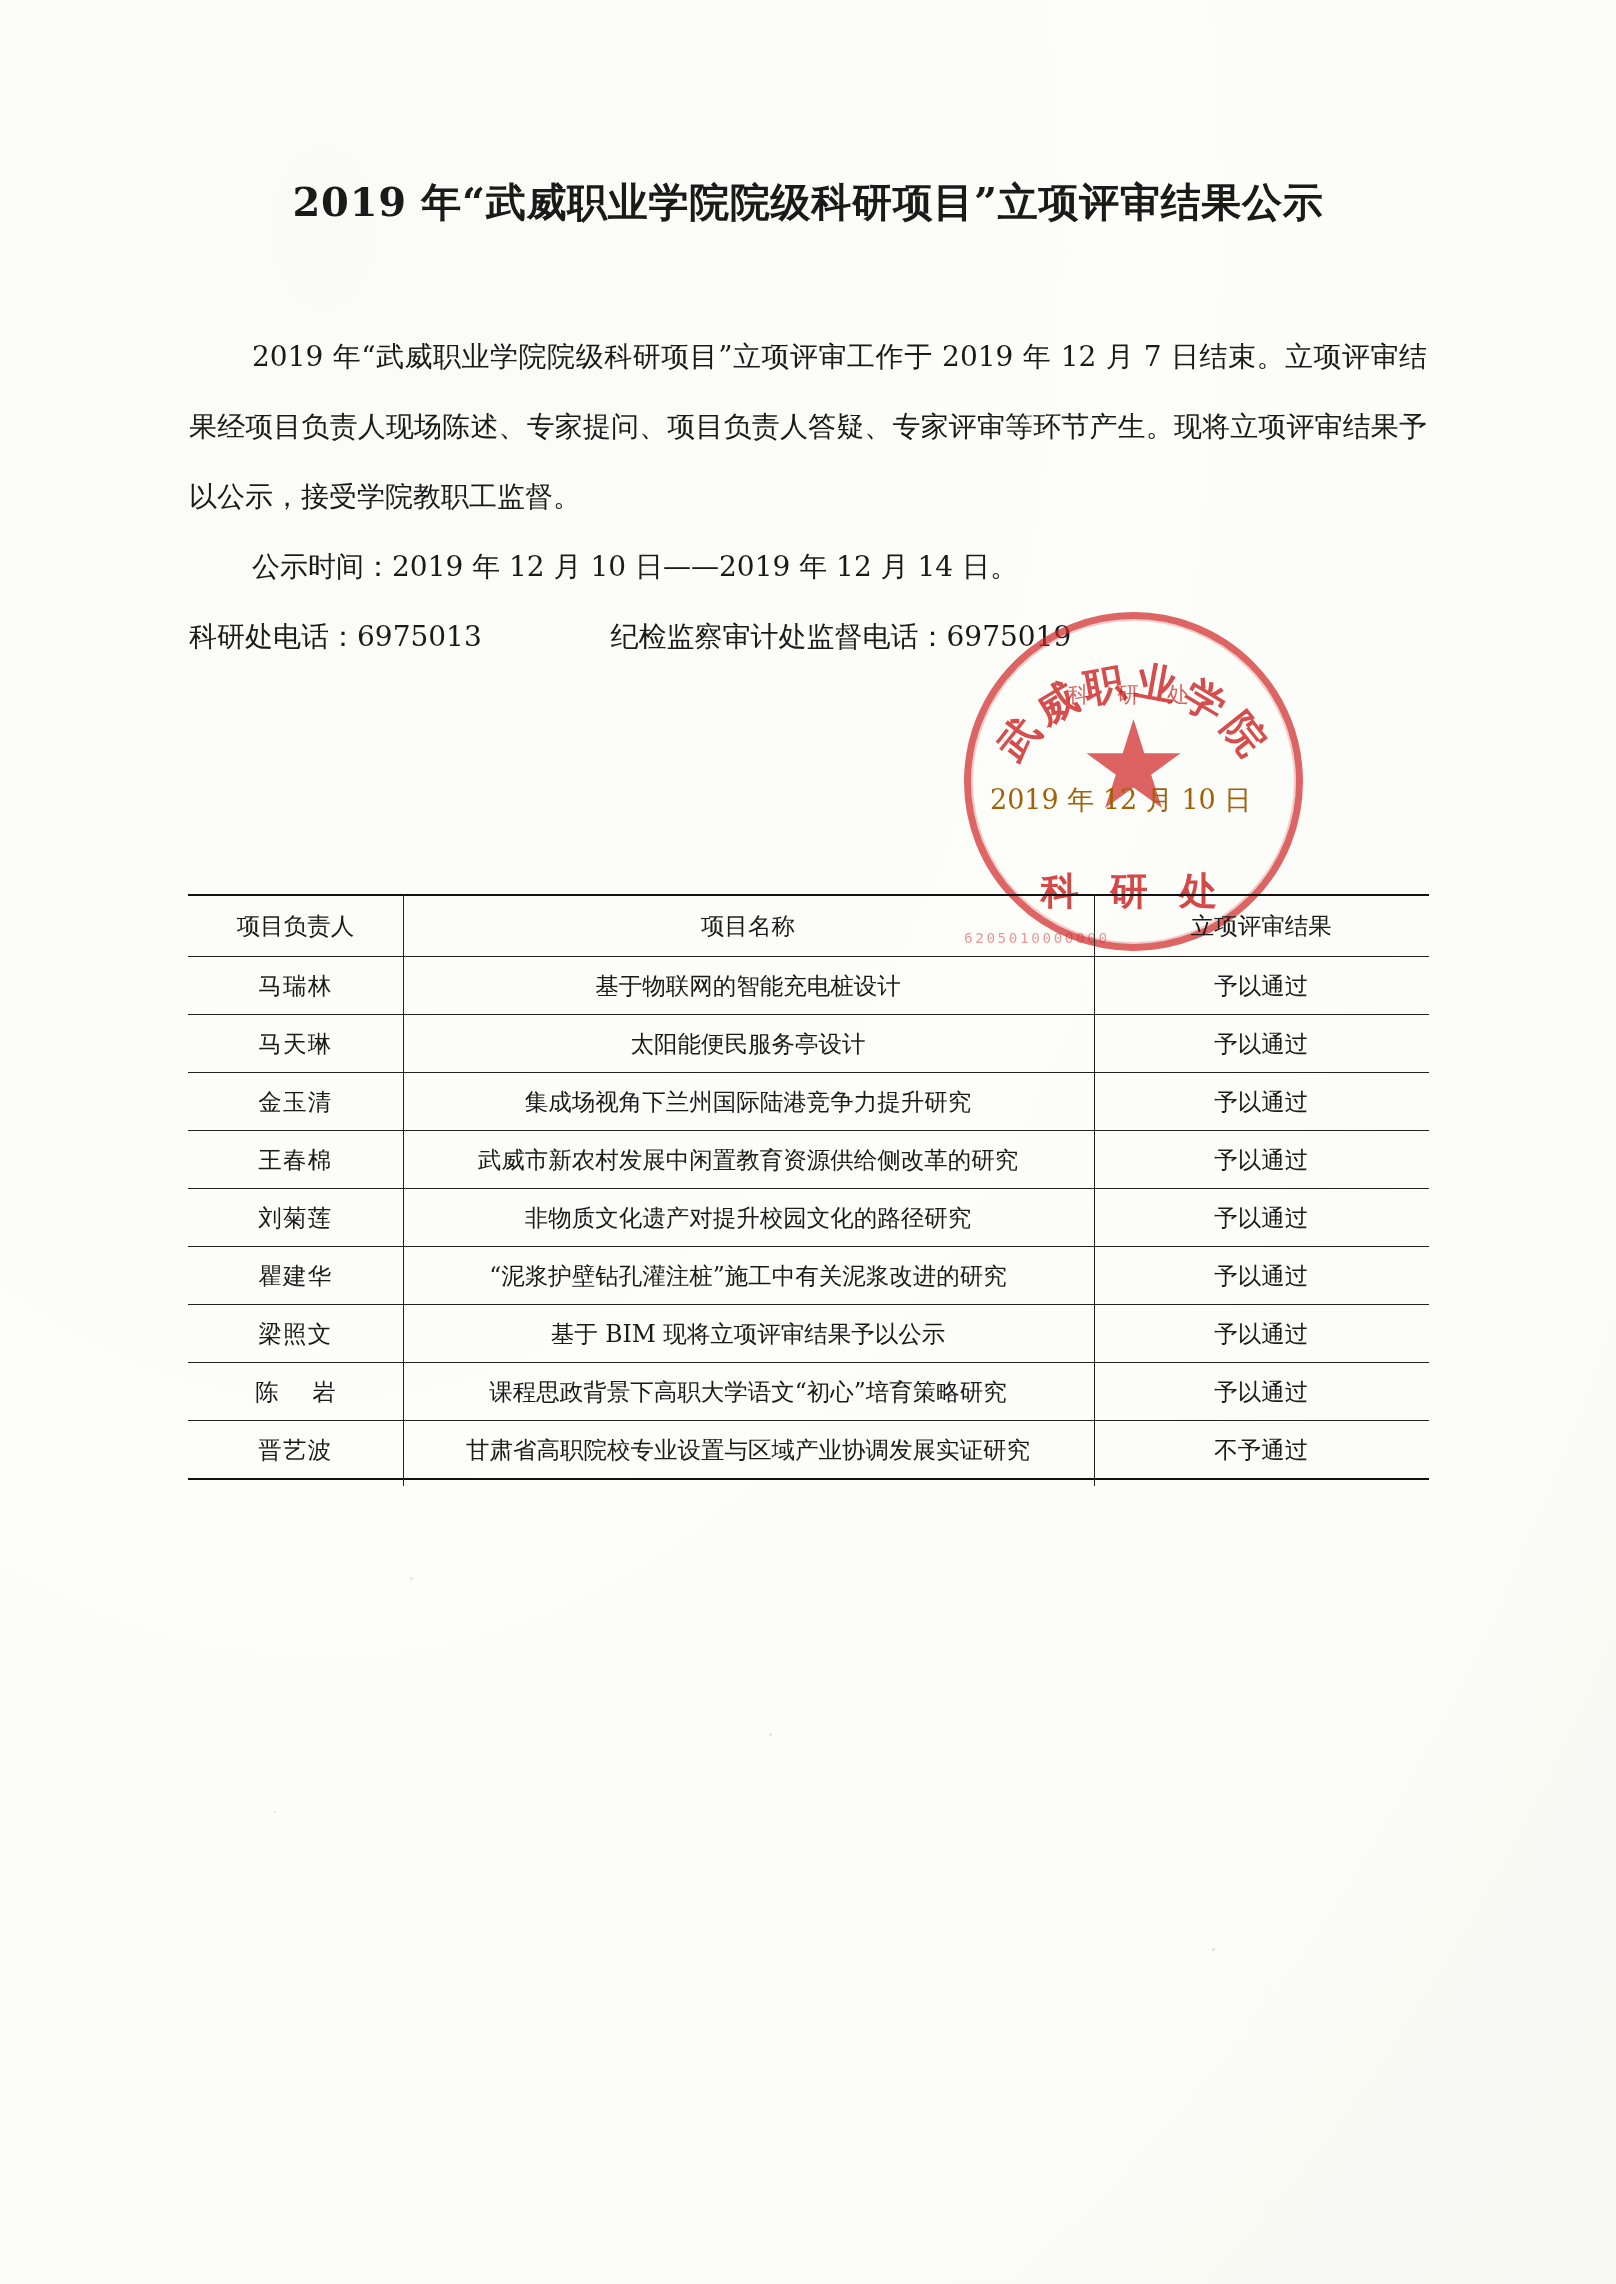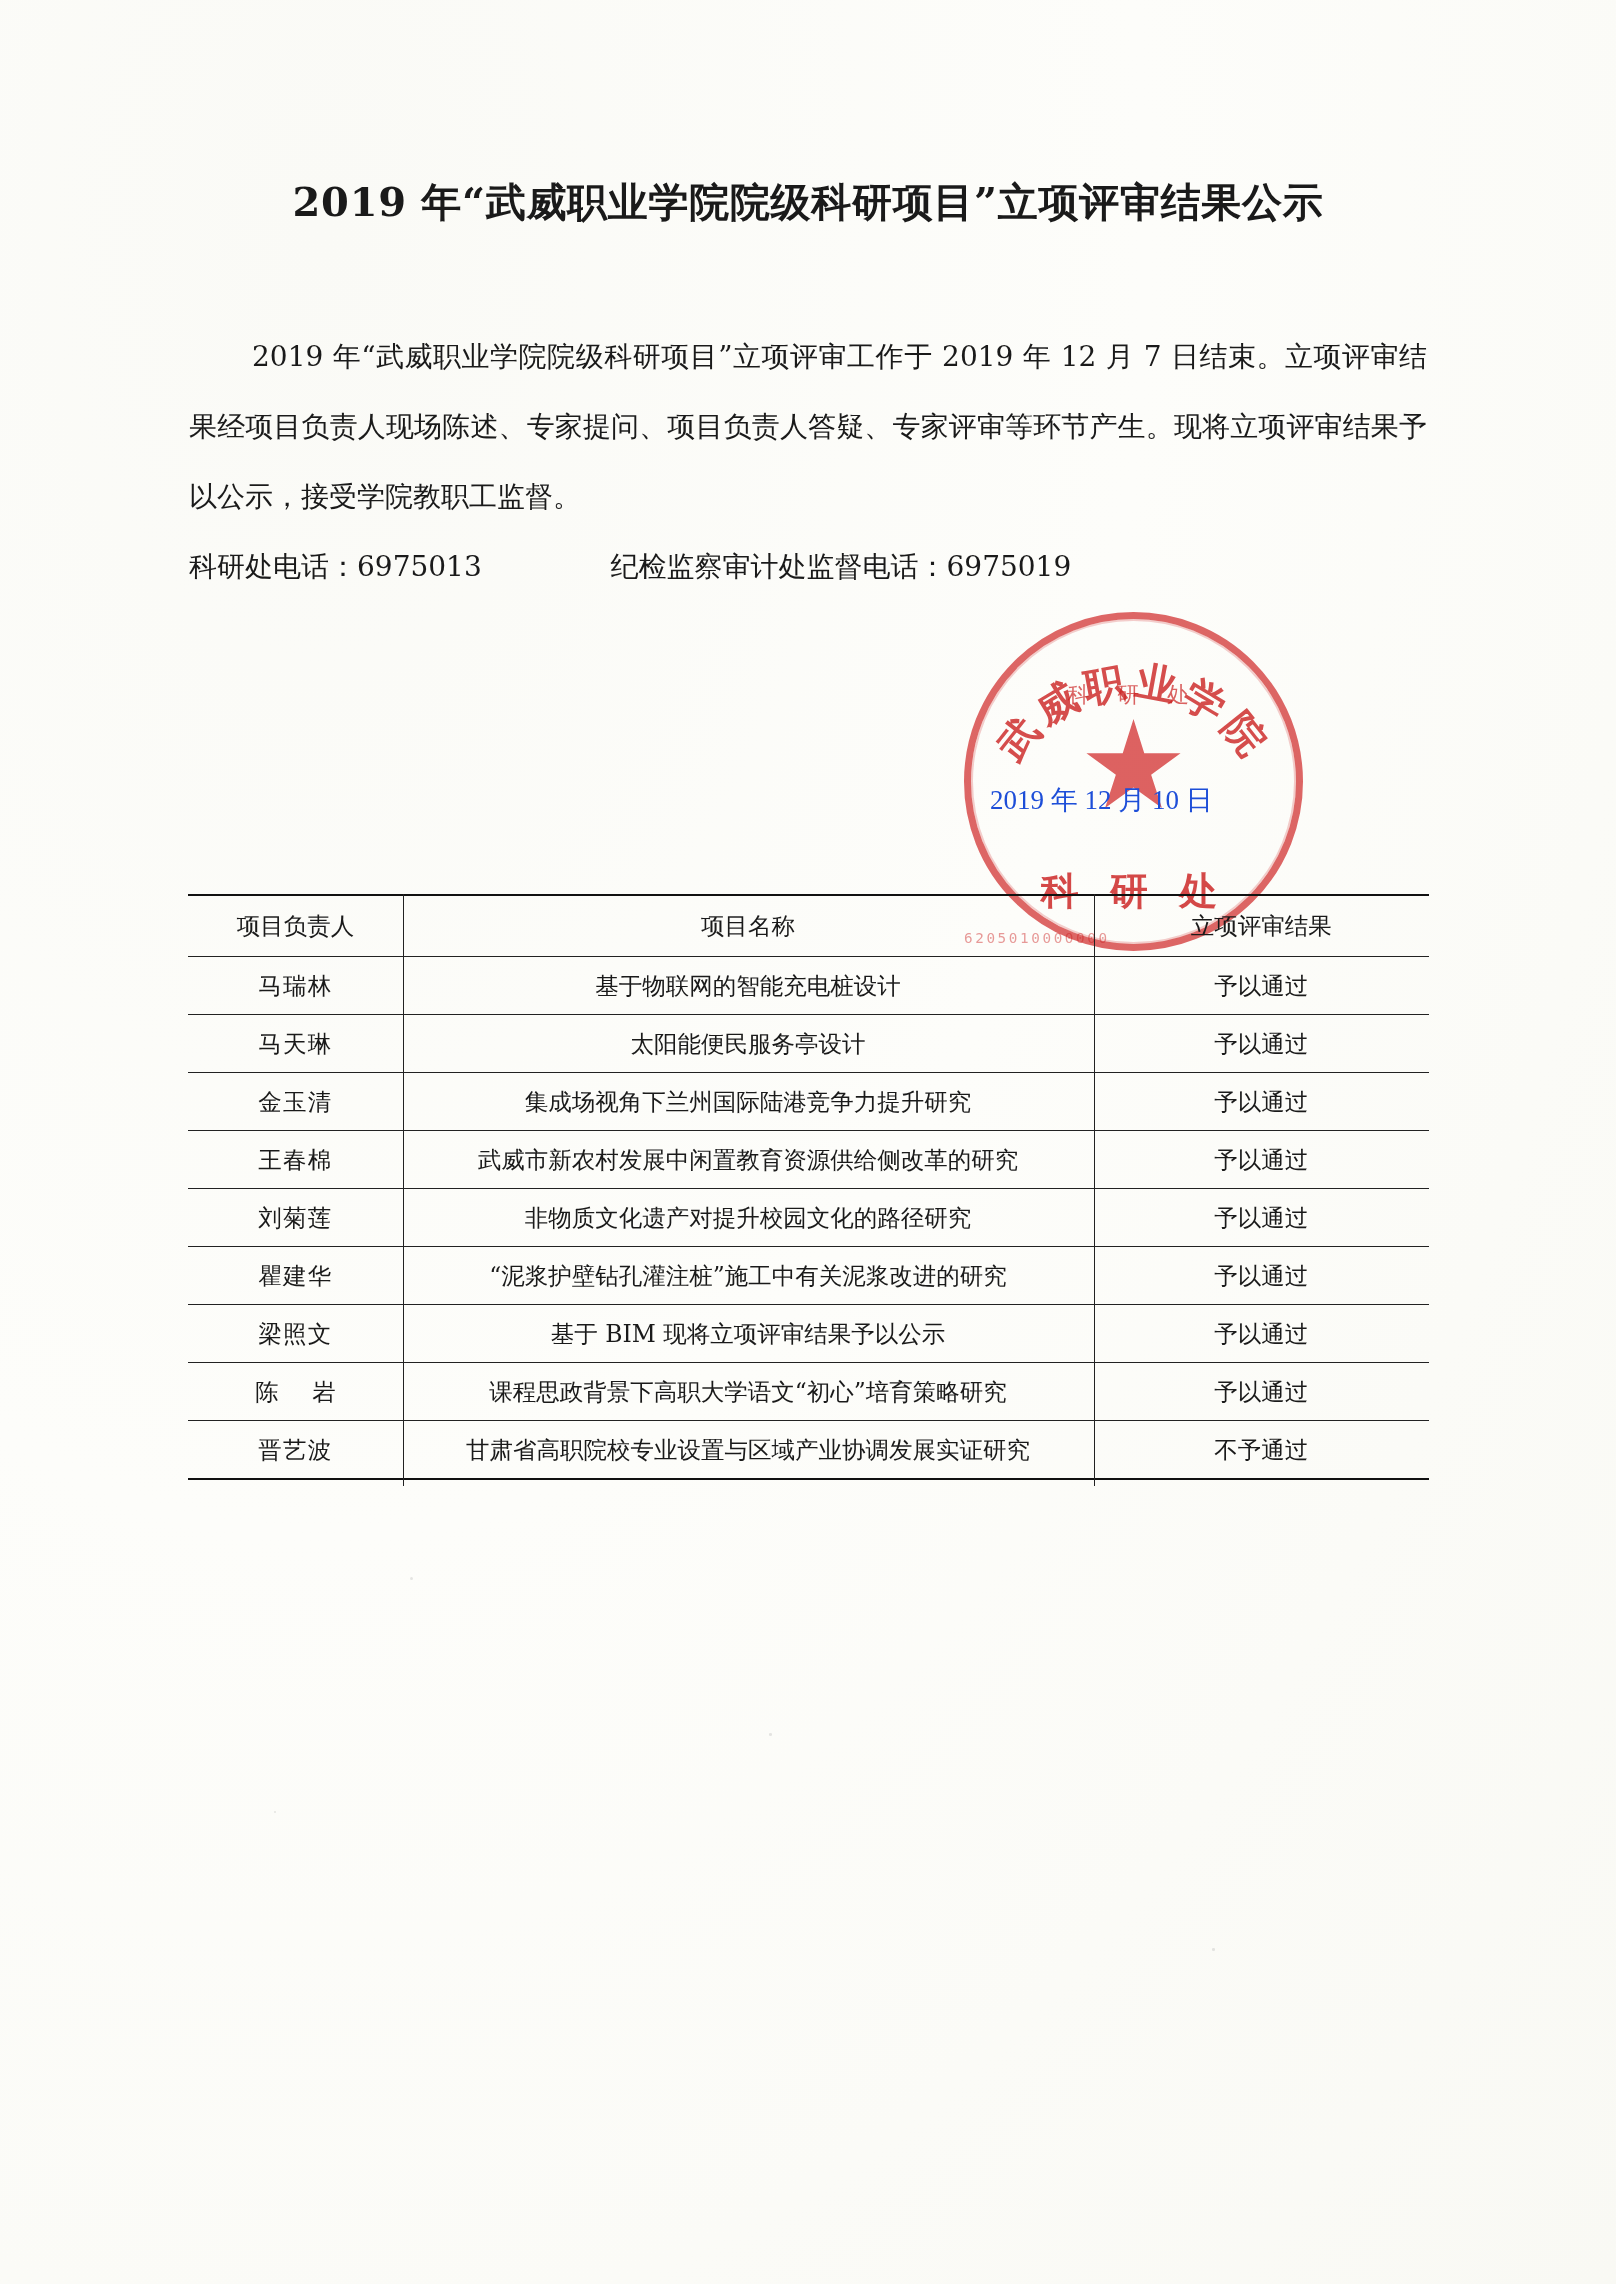--- a/index.html
+++ b/index.html
@@ -141,23 +141,22 @@
     color: rgba(203, 32, 32, 0.45);
     font-size: 14.3px;
     letter-spacing: 2.6px;
     font-family: "DejaVu Sans Mono", monospace;
   }
   .seal-date {
     position: absolute;
     left: 990px;
     top: 782px;
     font-size: 27px;
-    color: #1d4ed8;
+    color: #a16207;
     white-space: nowrap;
-    font-family: Liberation Serif, serif;
   }
   
   .table-wrap {
     position: absolute;
     left: 188px;
     top: 894px;
     width: 1241px;
   }
   table.result-table {
     width: 1241px;
@@ -212,20 +211,21 @@
 
 <div class="page">
   <div class="paper-tint"></div>
 
   <div class="content">
 
     <div class="doc-title">2019 年“武威职业学院院级科研项目”立项评审结果公示</div>
 
     <div class="body-block">
       <div class="para indent">2019 年“武威职业学院院级科研项目”立项评审工作于 2019 年 12 月 7 日结束。立项评审结果经项目负责人现场陈述、专家提问、项目负责人答疑、专家评审等环节产生。现将立项评审结果予以公示，接受学院教职工监督。</div>
+      <div class="para indent">公示时间：2019 年 12 月 10 日——2019 年 12 月 14 日。</div>
       <div class="line-row">
         <span>科研处电话：6975013</span>
         <span class="gap"></span>
         <span>纪检监察审计处监督电话：6975019</span>
       </div>
     </div>
 
     <div class="seal">
       <div class="ring"></div>
       <svg class="arc-top" viewBox="0 0 520 520">

